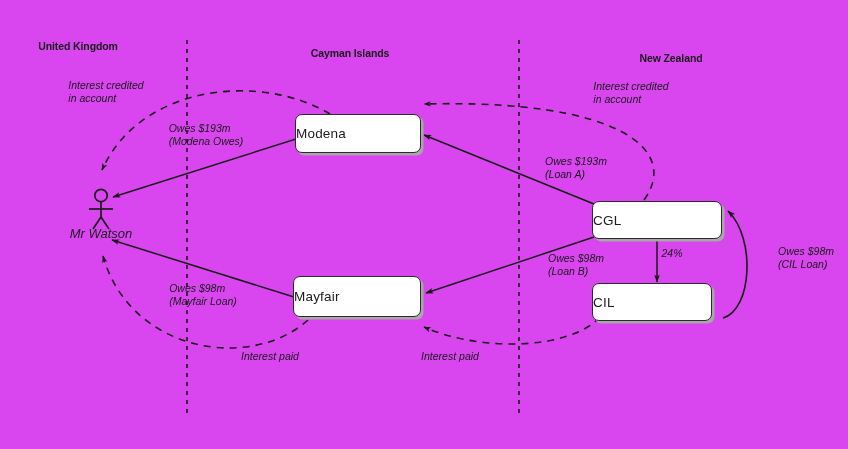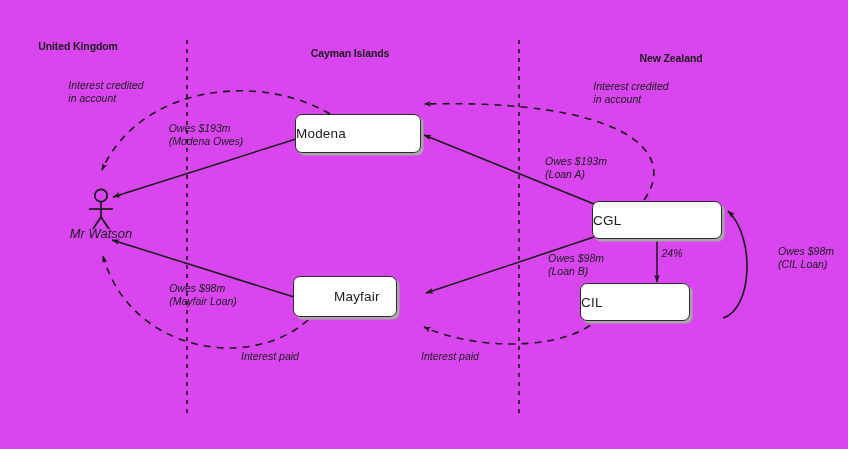--- a/index.html
+++ b/index.html
@@ -117,27 +117,27 @@
     <path d="M 600,317 C 570,350 480,352 424,327" stroke="#1a1a1a" stroke-width="1.6" fill="none" stroke-dasharray="7 6" marker-end="url(#arrow-dash)"></path>
   </svg>
 
   <div class="jur-label" style="left:78px; top:40px;">United Kingdom</div>
   <div class="jur-label" style="left:350px; top:47px;">Cayman Islands</div>
   <div class="jur-label" style="left:671px; top:40px;margin-top:12px;">New Zealand</div>
 
   <div class="entity-box" style="left:295px; top:114px; width:126px; height:39px;">
     <span class="entity-label">Modena</span>
   </div>
-  <div class="entity-box" style="left:293px; top:276px; width:104px; height:41px;padding-left:40px;">
+  <div class="entity-box" style="left:293px; top:276px; width:128px; height:41px;">
     <span class="entity-label">Mayfair</span>
   </div>
   <div class="entity-box" style="left:592px; top:201px; width:130px; height:38px;">
     <span class="entity-label">CGL</span>
   </div>
-  <div class="entity-box" style="left:580px; top:283px; width:110px; height:38px;">
+  <div class="entity-box" style="left:592px; top:283px; width:120px; height:38px;">
     <span class="entity-label">CIL</span>
   </div>
 
   <div class="actor-label" style="left:101px; top:226px;">Mr Watson</div>
 
   <div class="edge-label" style="left:106px; top:79px;">
     <div>Interest credited</div>
     <div>in account</div>
   </div>
 

